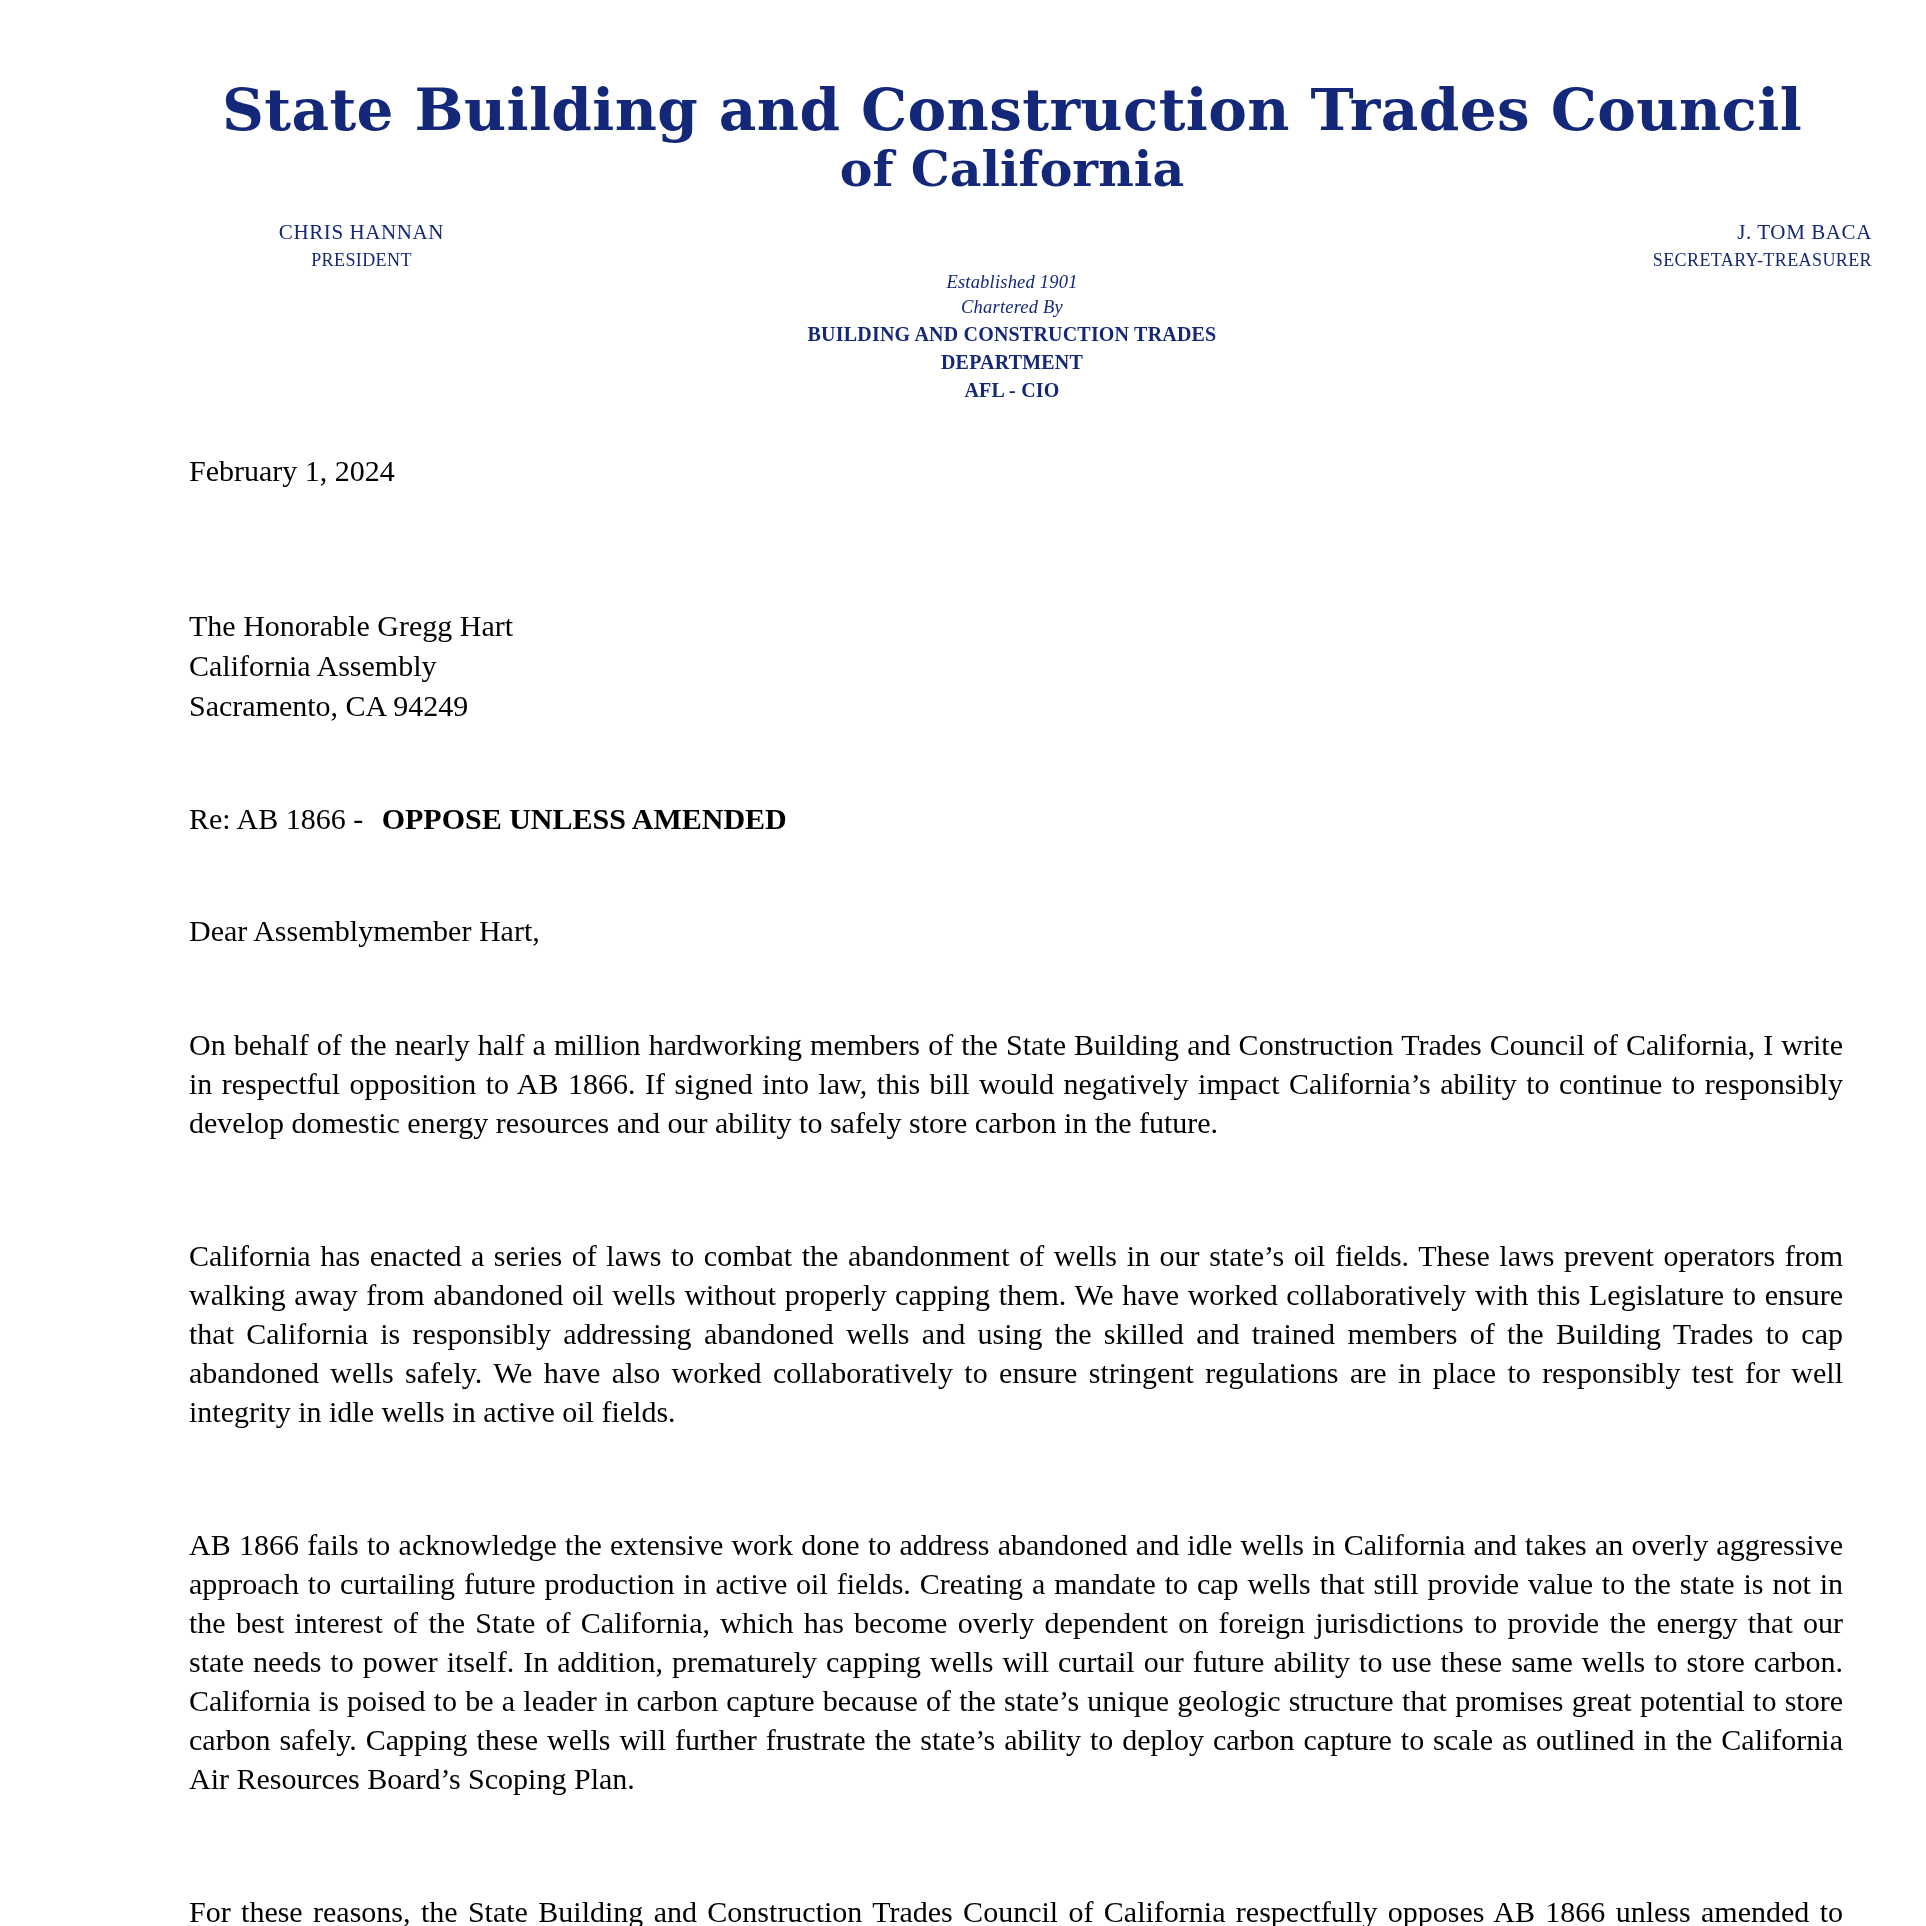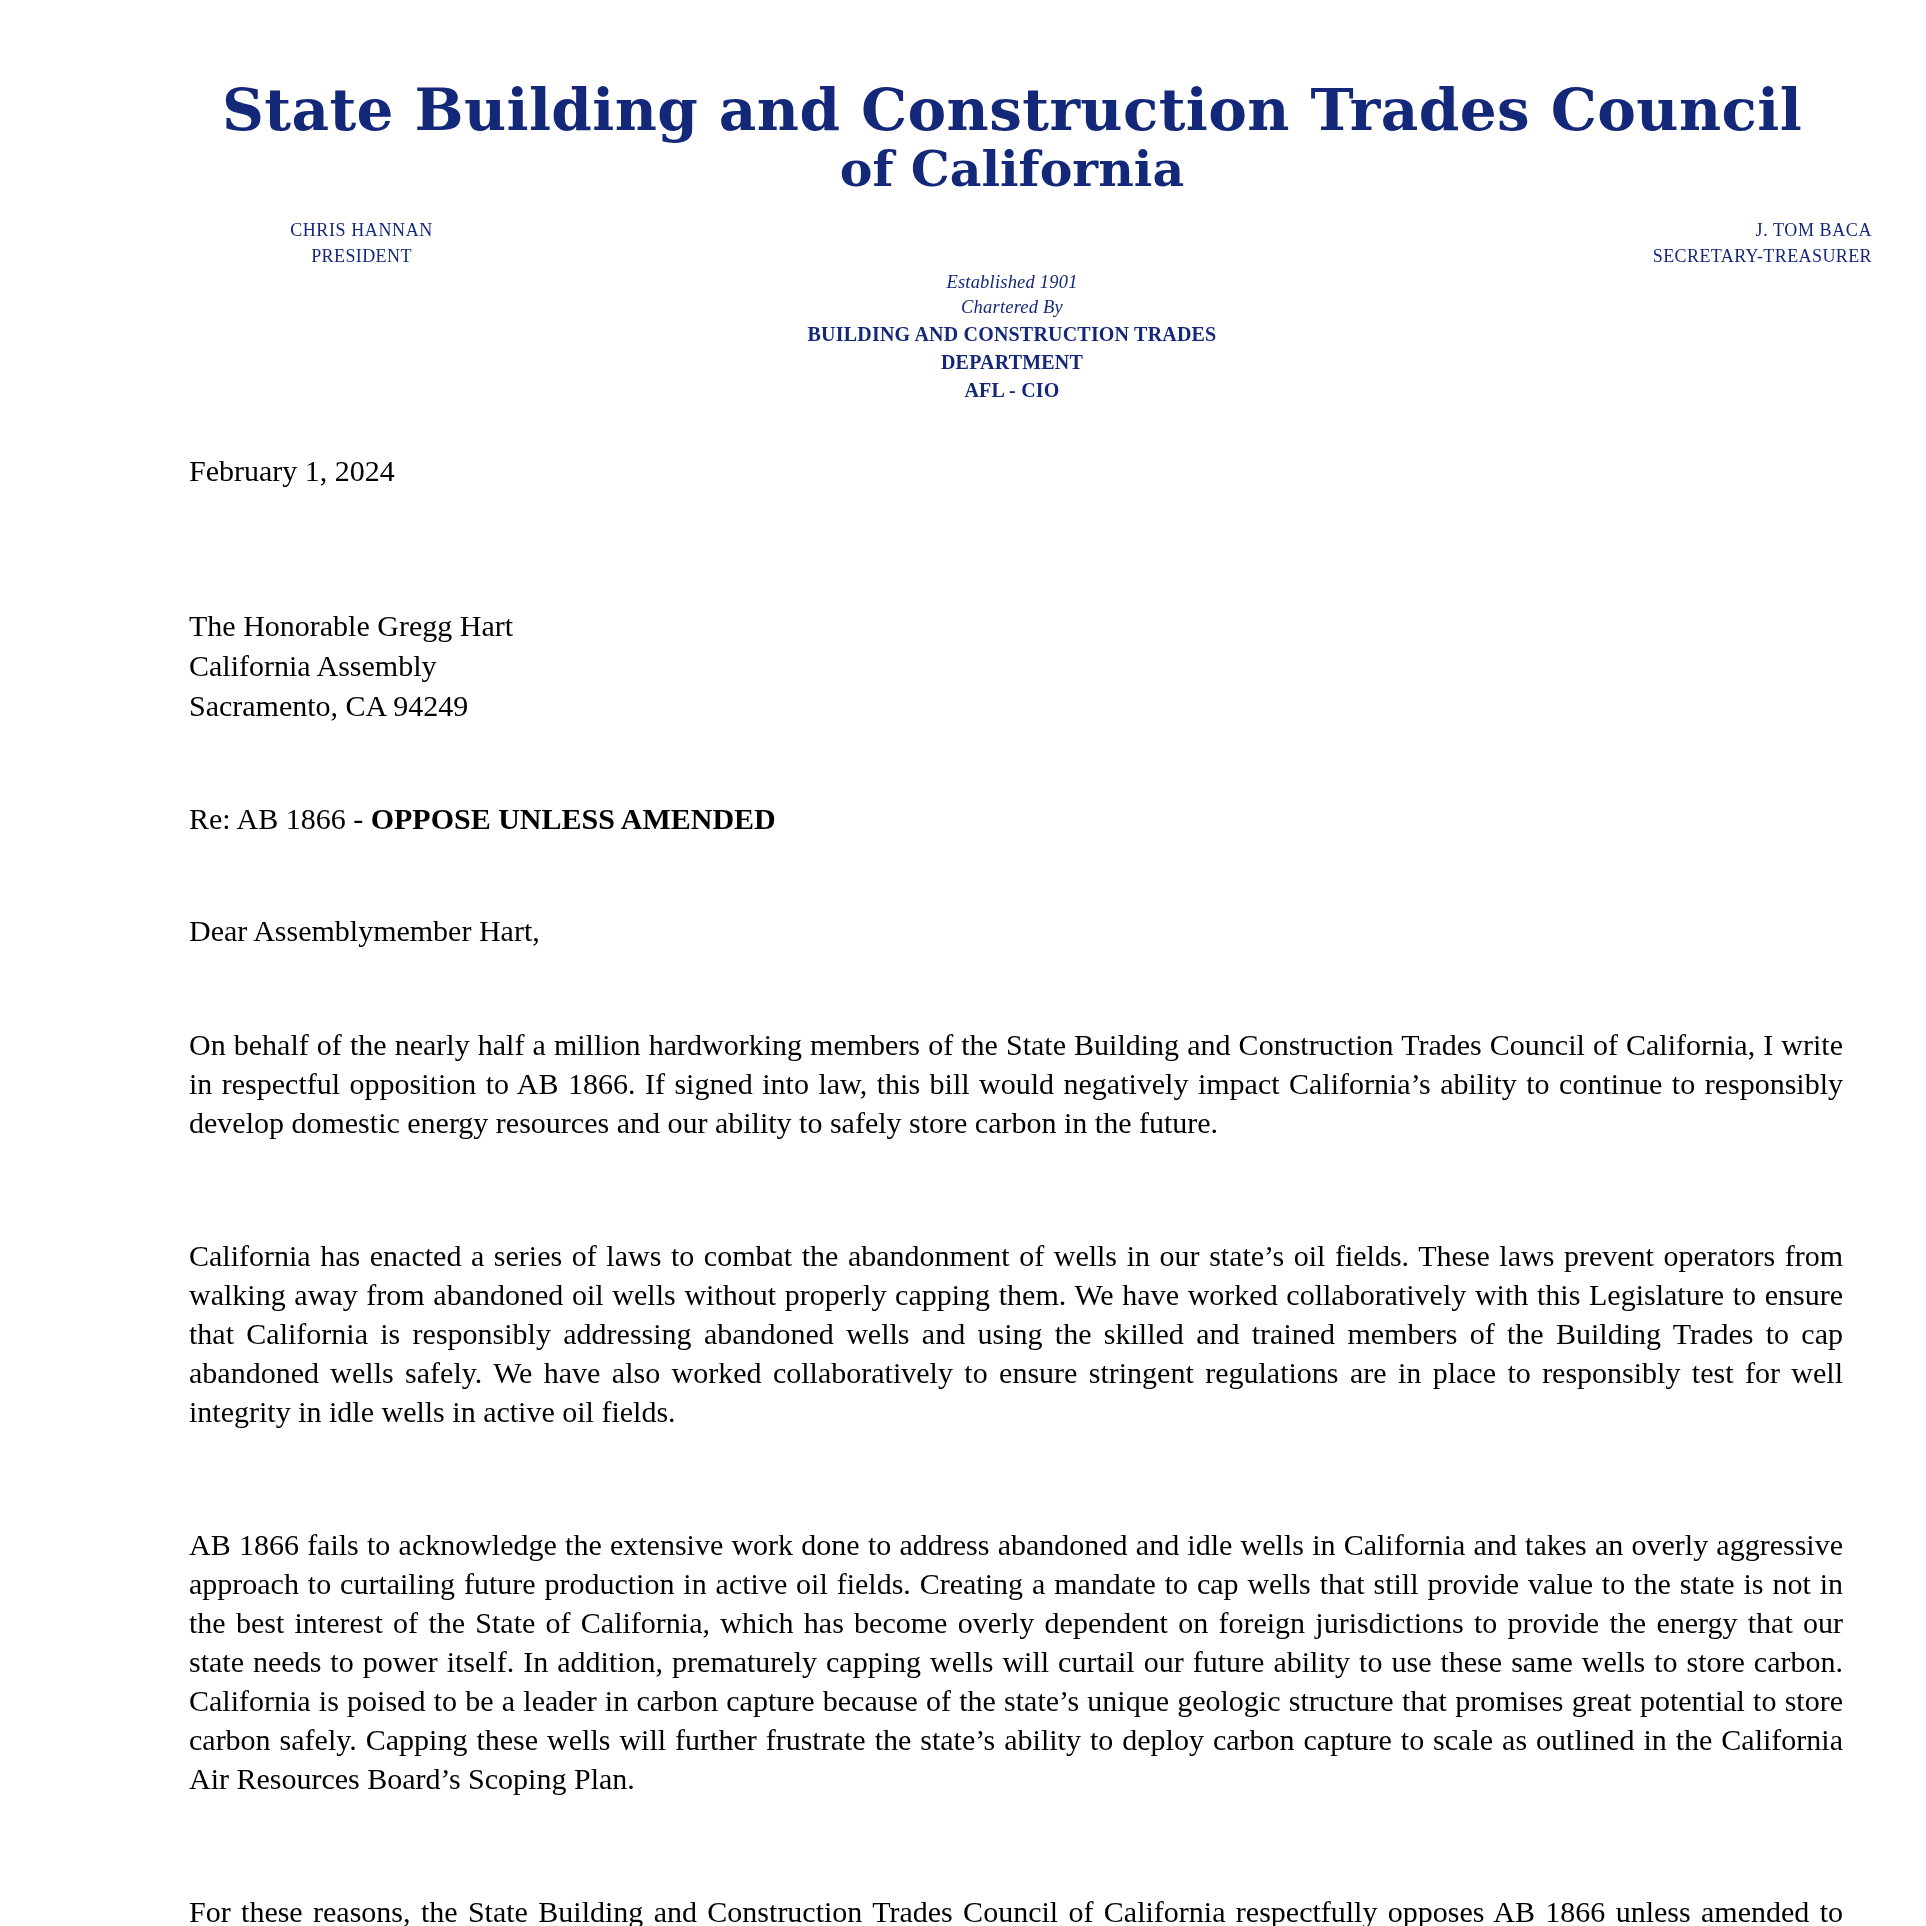--- a/index.html
+++ b/index.html
@@ -60,21 +60,21 @@
   }
   .officer {
     position: absolute;
     text-align: center;
     color: #14287a;
   }
   .officer-left { left: 169px; width: 385px; }
   .officer-right { left: 1448px; width: 424px; text-align: right; }
   .officer-name {
     font-family: "Liberation Serif", serif;
-    font-size: 18px;
+    font-size: 21px;
     letter-spacing: 0.6px;
     font-weight: normal;
     white-space: nowrap;
   }
   .officer-role {
     font-family: Liberation Serif, serif;
     font-size: 18px;
     letter-spacing: 0.4px;
     margin-top: 5.4px;
     white-space: nowrap;
@@ -115,21 +115,21 @@
     line-height: 1.30;
     color: #000000;
   }
   .date-line { margin: 0 0 0 0; }
   .address-block {
     margin-top: 116px;
     line-height: 1.33;
   }
   .address-block div { white-space: nowrap; }
   .re-line { margin-top: 73px; }
-  .re-line b { font-weight: bold; }
+  .re-line b { font-weight: bold; margin-left: 11px; }
   .salutation { margin-top: 73px; }
 
   .para {
     margin-top: 94px;
     text-align: justify;
     text-justify: inter-word;
     hyphens: none;
   }
   .para.first { margin-top: 75px; }
 </style>

